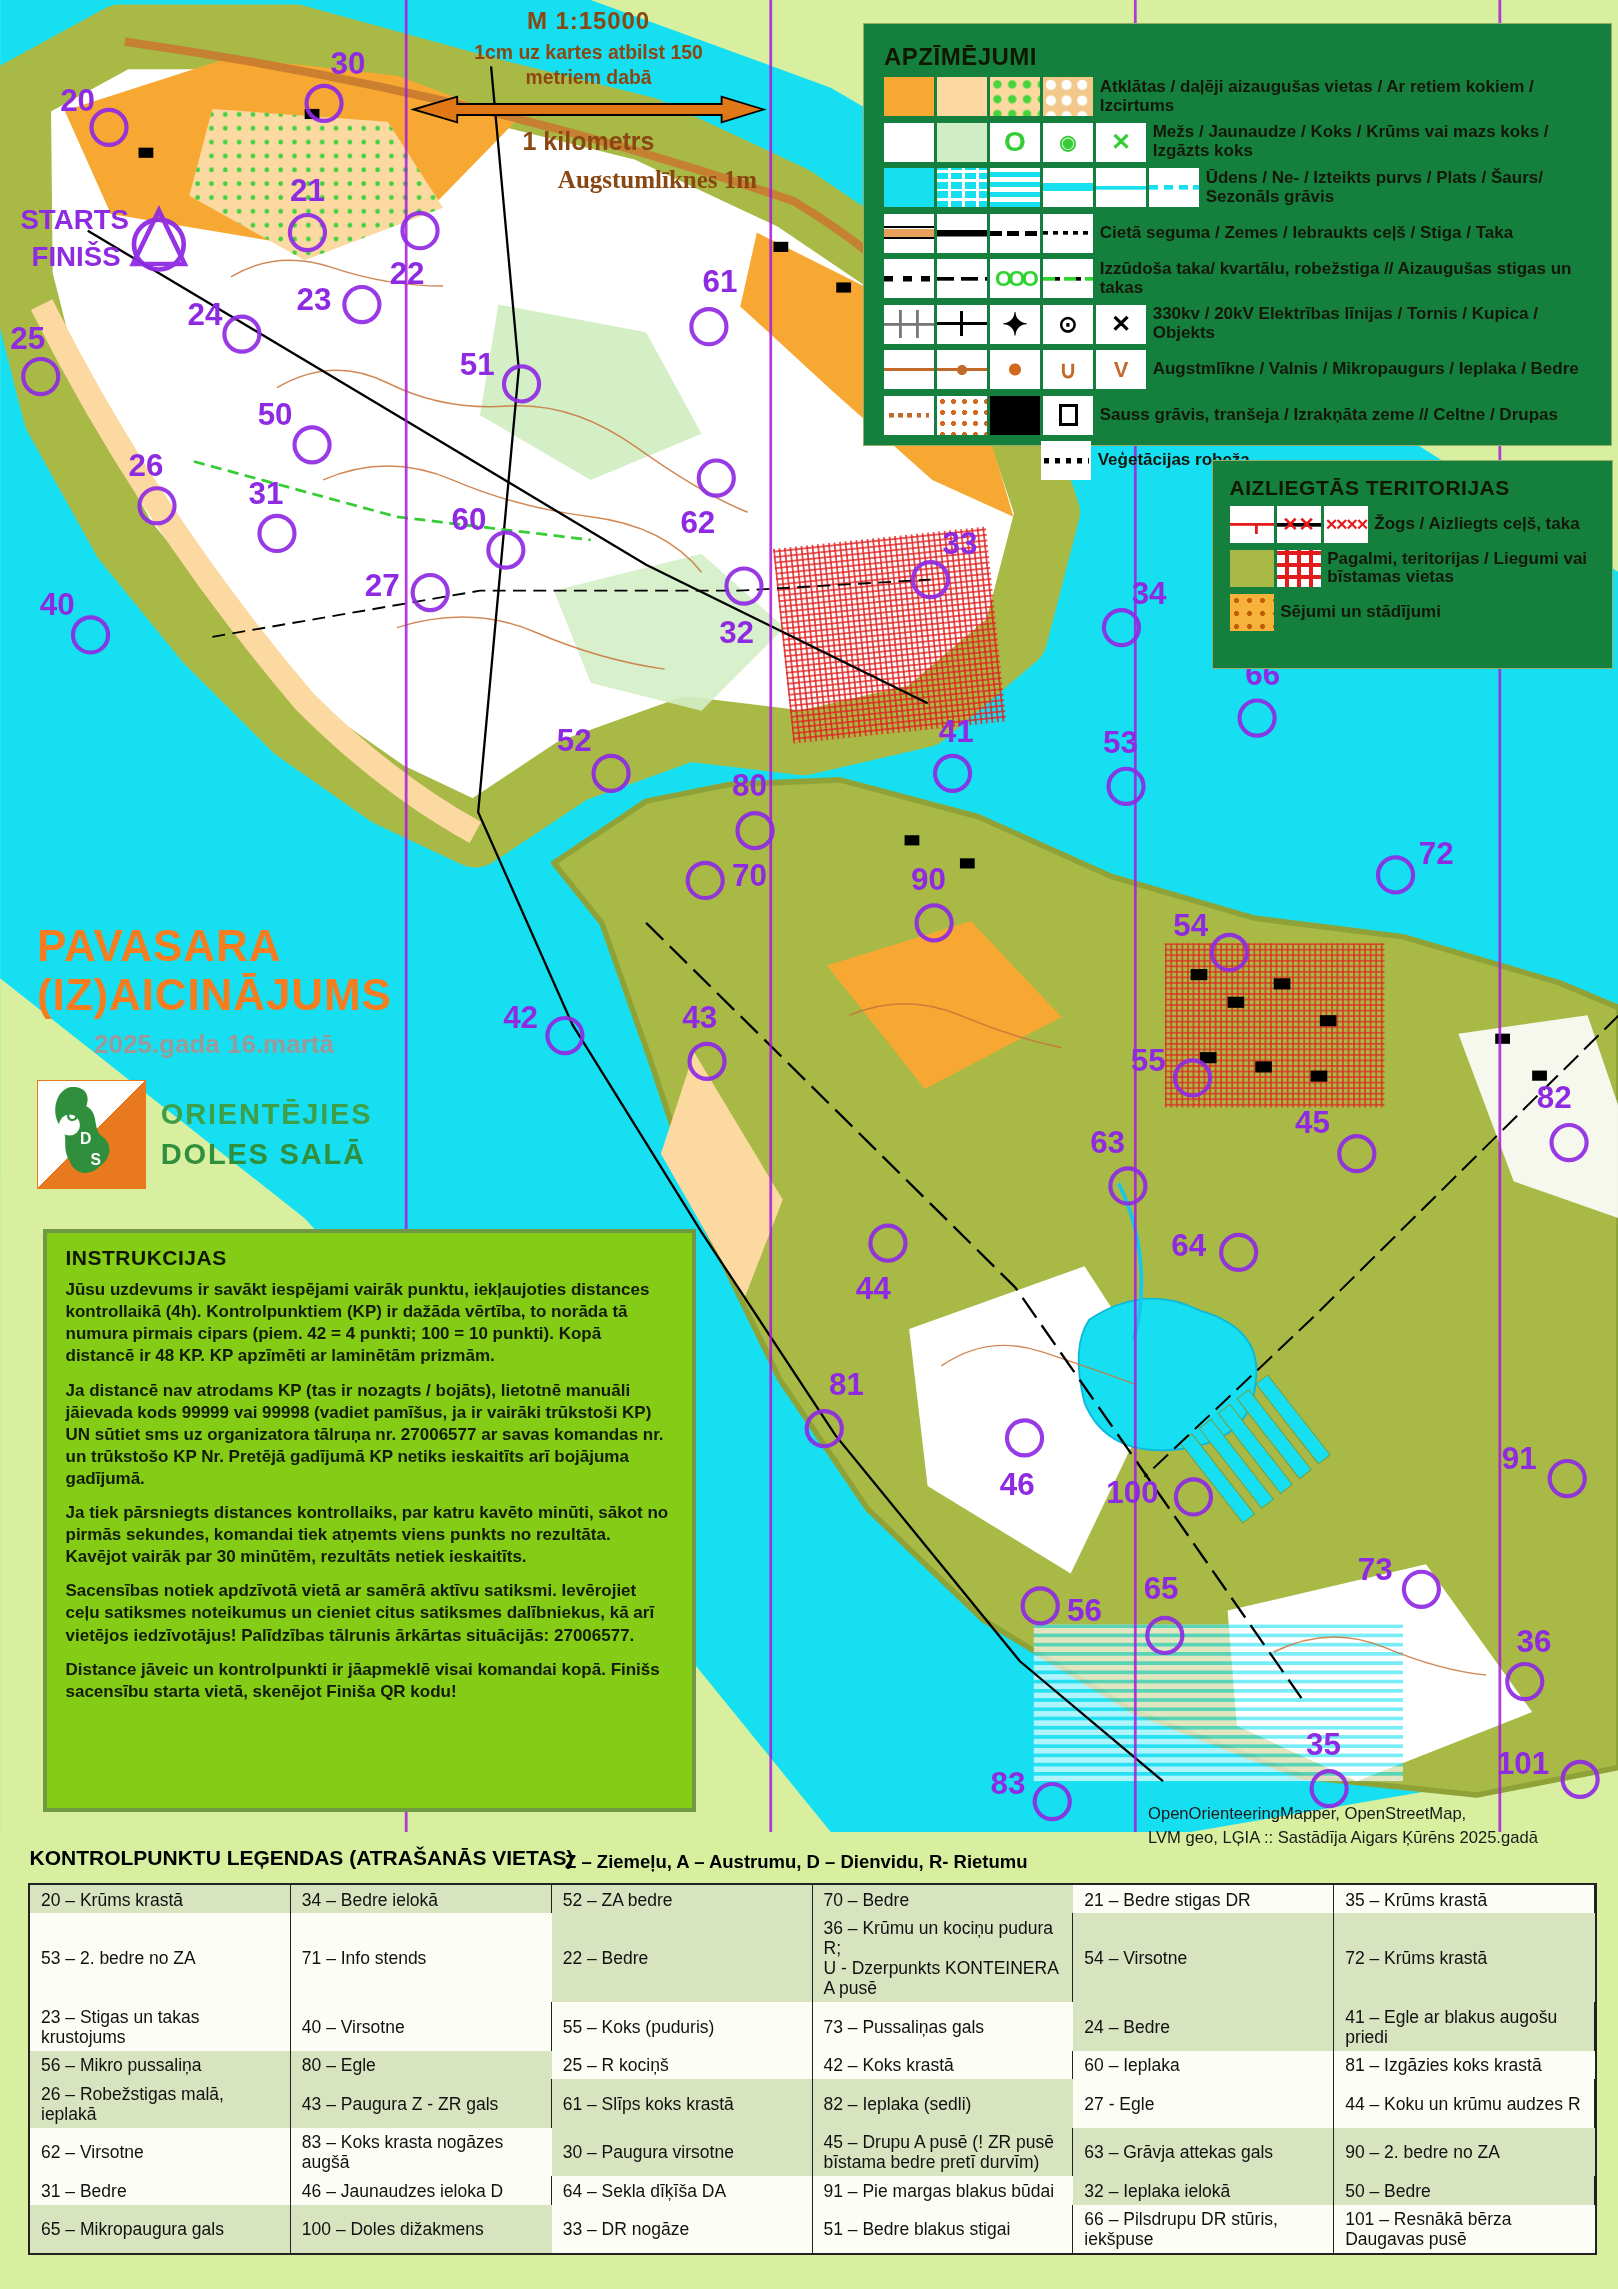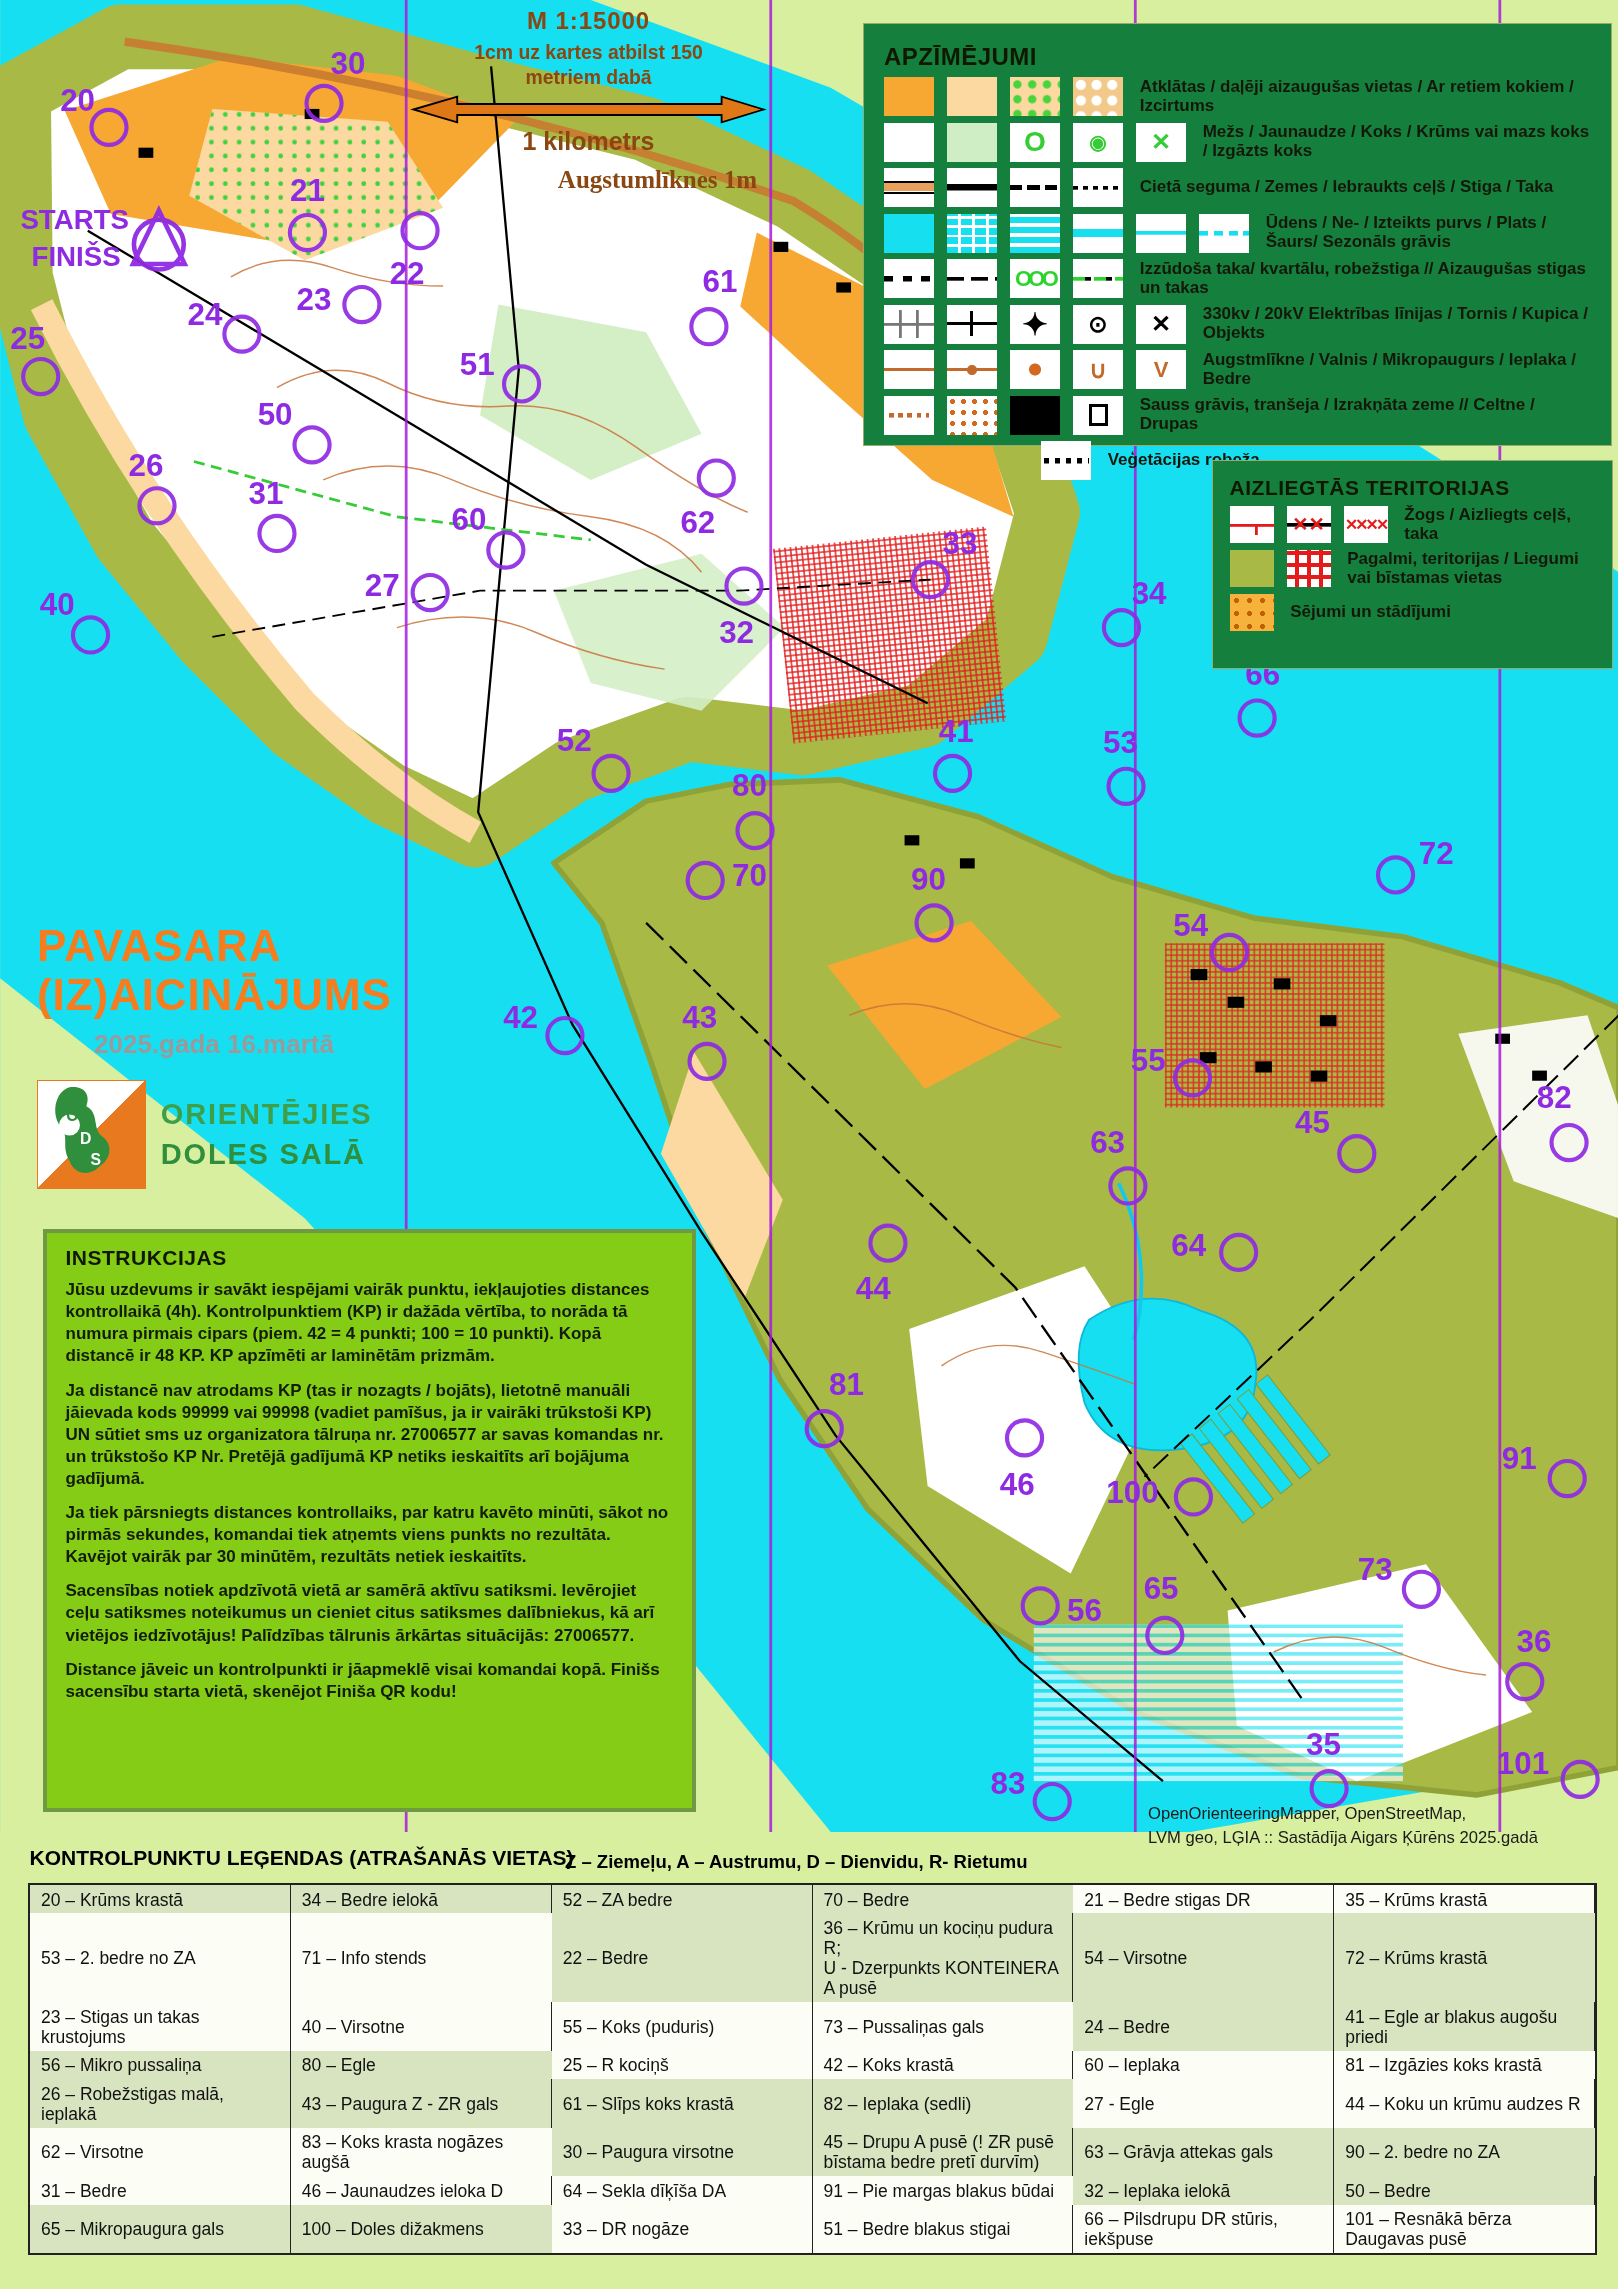--- a/index.html
+++ b/index.html
@@ -22,21 +22,21 @@
   .scale-block .km{font-size:25px;margin-top:1.8px;}
   .scale-block .contours{font-size:25px;margin-top:10px;margin-left:138px;white-space:nowrap;font-family:Liberation Serif, serif;}
   .scale-arrow{display:block;margin:5.5px auto 0;}
 
   
   .panel{position:absolute;background:#15803d;border:1.8px solid #96ad67;box-sizing:border-box;}
   .panel h2{margin:0;font-size:24px;font-weight:bold;color:#111802;letter-spacing:0.5px;}
   #legend-panel{left:863px;top:23px;width:749px;height:423px;padding:18.5px 14.8px 9.2px 20px;}
   #restricted-panel{left:1212px;top:460px;width:401px;height:209px;padding:14.8px 13px 9.2px 16.6px;}
   #restricted-panel h2{font-size:21px;}
-  .leg-row{display:flex;align-items:center;gap:13px;margin-top:6.5px;}
+  .leg-row{display:flex;align-items:center;gap:3px;margin-top:6.5px;}
   .leg-row .lbl{font-size:17px;font-weight:600;color:#14180a;padding-left:3.7px;line-height:1.1;flex:1 1 148px;}
   .sw{width:50px;height:39px;flex:0 0 auto;background:#fff;display:flex;align-items:center;justify-content:center;font-weight:bold;overflow:hidden;}
   #restricted-panel .sw{width:44px;height:37px;}
   .leg-row.indent{margin-left:157px;}
   
   .sw-solid-orange{background:#f7a832;}
   .sw-solid-paleorange{background:#fbd9a0;}
   .sw-dots-green-tan{background-color:#fbd9a0;background-image:radial-gradient(#46d53c 3.7px,transparent 4.6px);background-size:14.8px 14.8px;}
   .sw-dots-white-tan{background-color:#f2c98b;background-image:radial-gradient(#fff 4.6px,transparent 5.5px);background-size:15.7px 15.7px;}
   .sw-solid-white{background:#fff;}
@@ -440,34 +440,34 @@
         </div>
         <div class="leg-row">
           <span class="sw sw-solid-white"></span>
           <span class="sw sw-solid-palegreen"></span>
           <span class="sw sw-glyph-ring"></span>
           <span class="sw sw-glyph-dotgreen"></span>
           <span class="sw sw-glyph-x"></span>
           <div class="lbl">Mežs / Jaunaudze / Koks / Krūms vai mazs koks / Izgāzts koks</div>
         </div>
         <div class="leg-row">
-          <span class="sw sw-road-tan"></span>
-          <span class="sw sw-line-thick"></span>
-          <span class="sw sw-line-dash"></span>
-          <span class="sw sw-line-dots"></span>
-          <div class="lbl">Cietā seguma / Zemes / Iebraukts ceļš / Stiga / Taka</div>
-        </div>
-        <div class="leg-row">
           <span class="sw sw-solid-cyan"></span>
           <span class="sw sw-cyan-bricks"></span>
           <span class="sw sw-cyan-stripes"></span>
           <span class="sw sw-cyan-line"></span>
           <span class="sw sw-cyan-thinline"></span>
           <span class="sw sw-cyan-dashline"></span>
           <div class="lbl">Ūdens / Ne- / Izteikts purvs / Plats / Šaurs/ Sezonāls grāvis</div>
+        </div>
+        <div class="leg-row">
+          <span class="sw sw-road-tan"></span>
+          <span class="sw sw-line-thick"></span>
+          <span class="sw sw-line-dash"></span>
+          <span class="sw sw-line-dots"></span>
+          <div class="lbl">Cietā seguma / Zemes / Iebraukts ceļš / Stiga / Taka</div>
         </div>
         <div class="leg-row">
           <span class="sw sw-dash-sparse"></span>
           <span class="sw sw-dash-long"></span>
           <span class="sw sw-green-rings"></span>
           <span class="sw sw-green-dash"></span>
           <div class="lbl">Izzūdoša taka/ kvartālu, robežstiga // Aizaugušas stigas un takas</div>
         </div>
         <div class="leg-row">
           <span class="sw sw-pylon-gray"></span>

